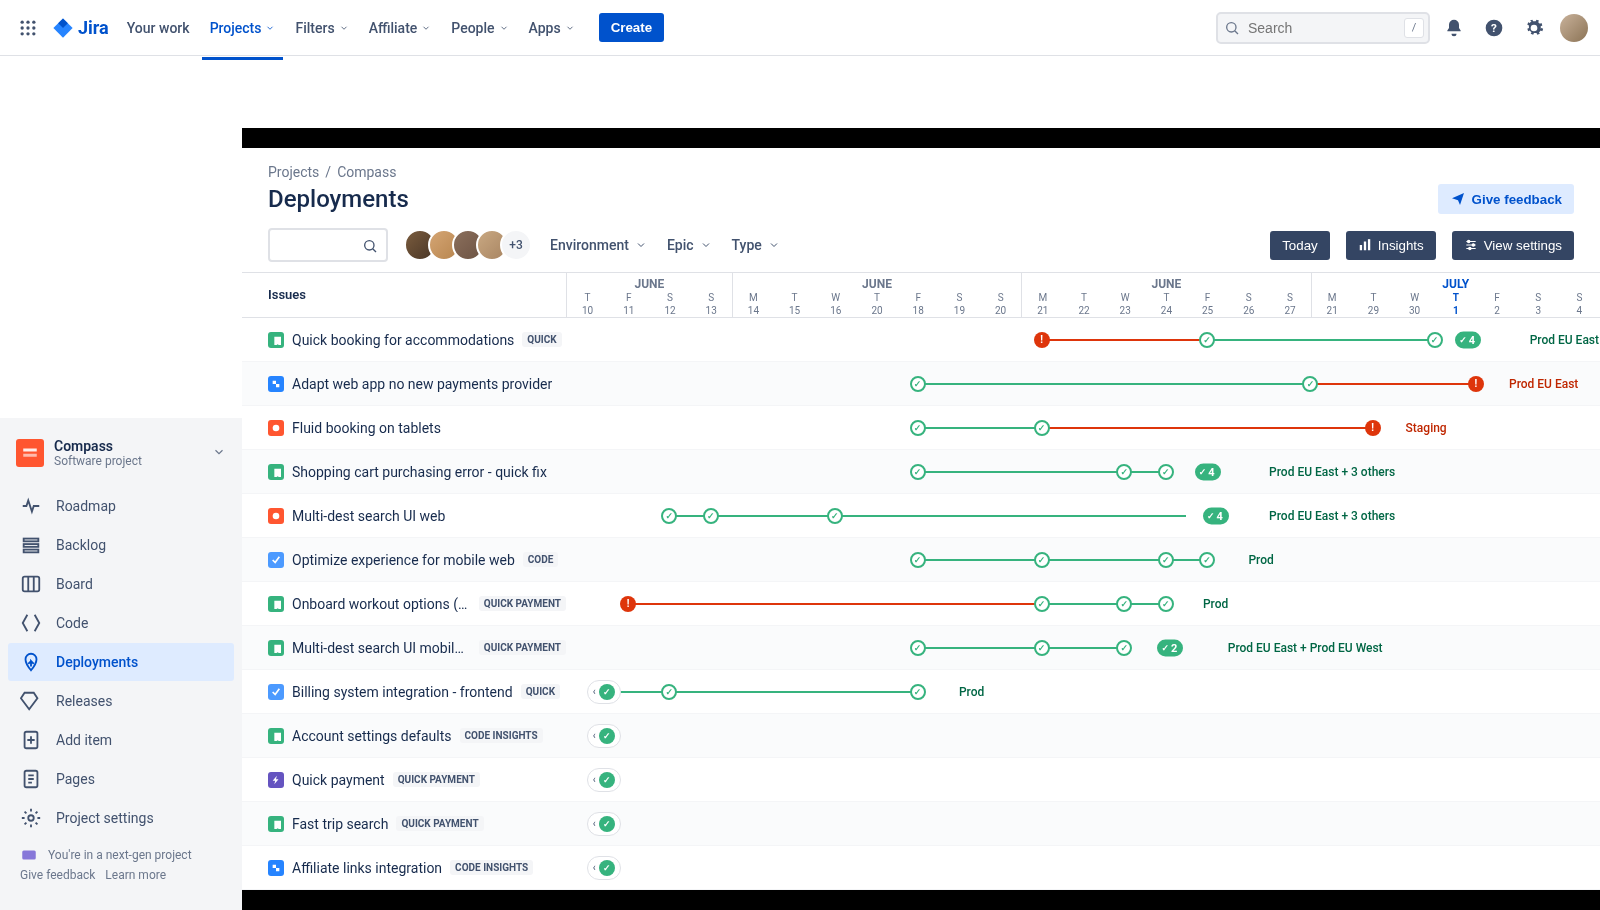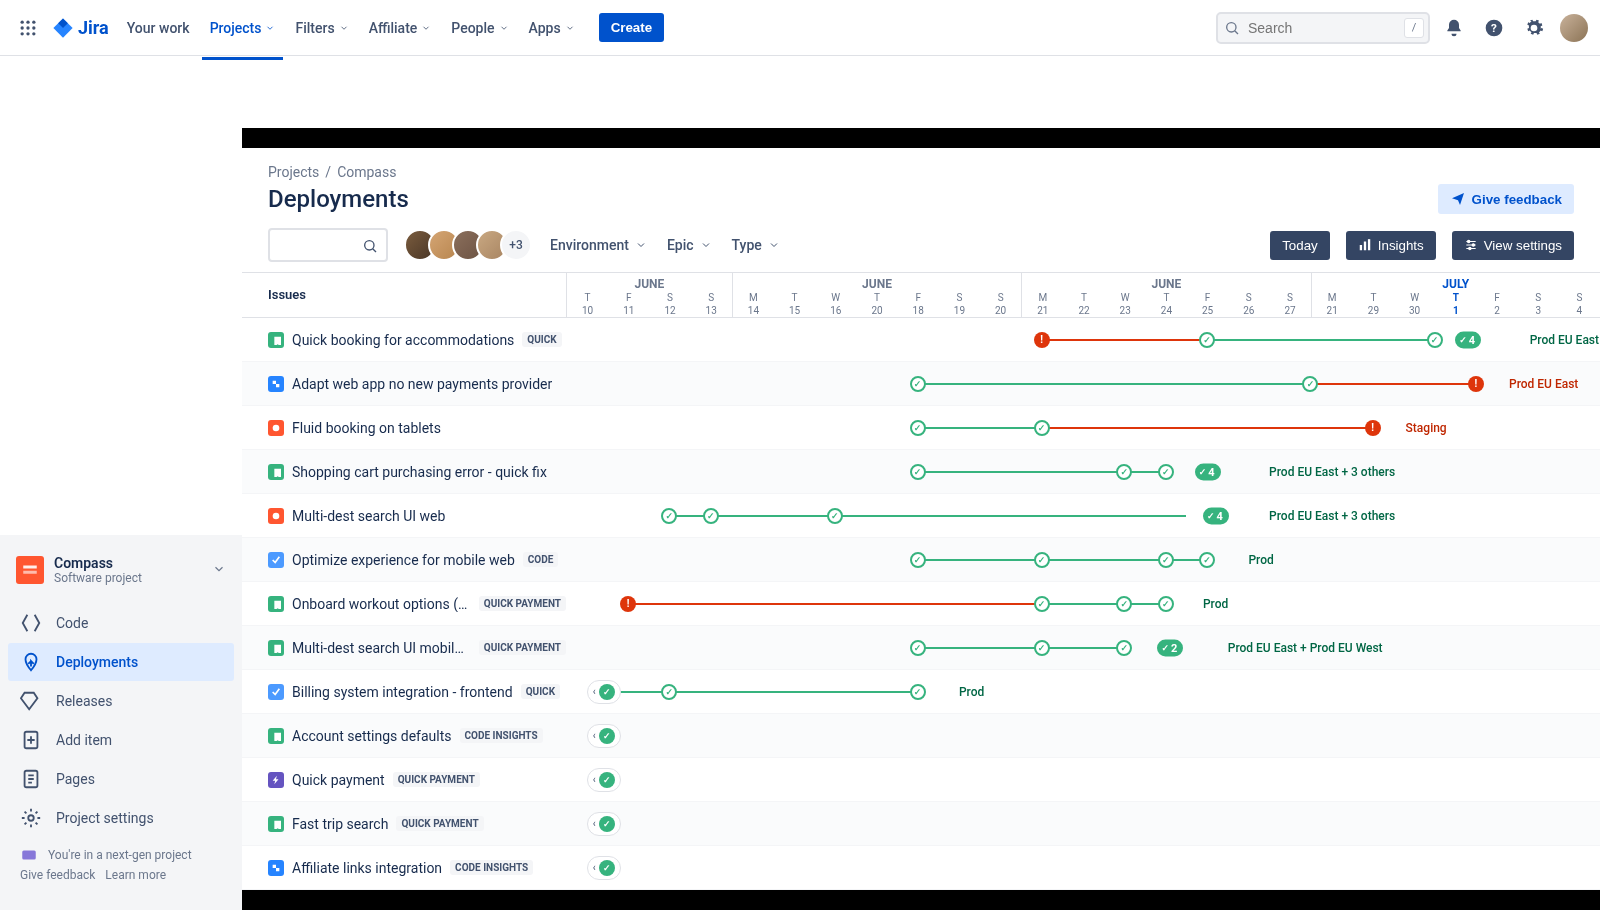--- a/index.html
+++ b/index.html
@@ -195,20 +195,41 @@
         <div class="proj-name">Compass</div>
         <div class="proj-type">Software project</div>
       </div>
       <span class="proj-chev"><svg width="14" height="14" viewBox="0 0 24 24" fill="none" stroke="currentColor" stroke-width="2">
             <path d="M6 9l6 6 6-6"></path>
           </svg></span>
     </div>
     <div id="side-items">
         <div class="side-item">
           <svg viewBox="0 0 24 24">
+            <path d="M3 12h4l2-6 4 12 2-6h6" fill="none" stroke="currentColor" stroke-width="2"></path>
+          </svg>
+          <span>Roadmap</span>
+        </div>
+        <div class="side-item">
+          <svg viewBox="0 0 24 24">
+            <rect x="4" y="5" width="16" height="3" fill="none" stroke="currentColor" stroke-width="2"></rect>
+            <rect x="4" y="11" width="16" height="3" fill="none" stroke="currentColor" stroke-width="2"></rect>
+            <rect x="4" y="17" width="16" height="3" fill="none" stroke="currentColor" stroke-width="2"></rect>
+          </svg>
+          <span>Backlog</span>
+        </div>
+        <div class="side-item">
+          <svg viewBox="0 0 24 24">
+            <rect x="3" y="4" width="18" height="16" rx="2" fill="none" stroke="currentColor" stroke-width="2"></rect>
+            <path d="M9 4v16M15 4v16" stroke="currentColor" stroke-width="2"></path>
+          </svg>
+          <span>Board</span>
+        </div>
+        <div class="side-item">
+          <svg viewBox="0 0 24 24">
             <path d="M8 3l-5 9 5 9M16 3l5 9-5 9" fill="none" stroke="currentColor" stroke-width="2"></path>
           </svg>
           <span>Code</span>
         </div>
         <div class="side-item active">
           <svg viewBox="0 0 24 24">
             <path d="M12 3a6 6 0 016 6c0 5-6 12-6 12S6 14 6 9a6 6 0 016-6z" fill="none" stroke="currentColor" stroke-width="2"></path>
             <path d="M12 17v-6l3 3M12 11l-3 3" fill="none" stroke="currentColor" stroke-width="2"></path>
           </svg>
           <span>Deployments</span>

